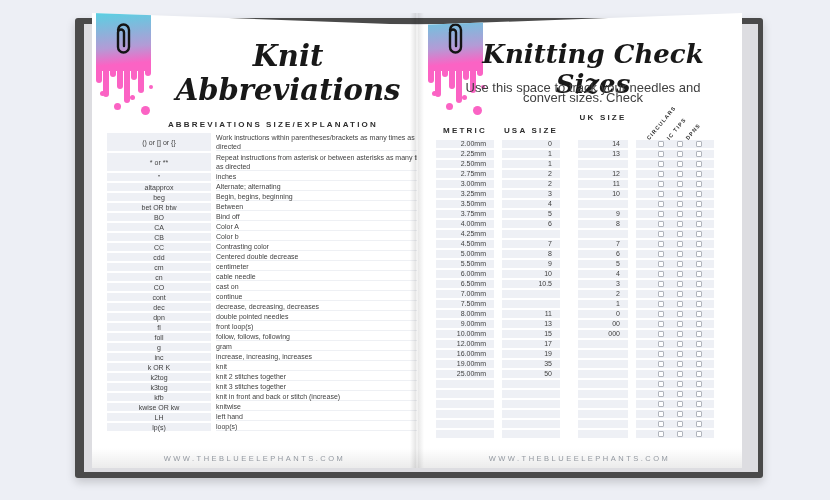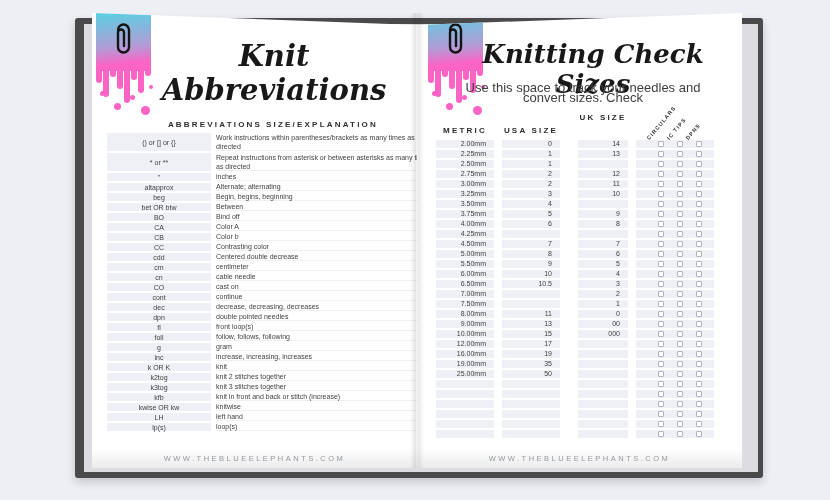--- a/index.html
+++ b/index.html
@@ -33,21 +33,21 @@
   .dot{position:absolute;border-radius:50%;background:var(--accent-pink,#fb63c4);}
   .dot.d1{left:4px;top:78px;width:5px;height:5px}
   .dot.d2{left:18px;top:90px;width:7px;height:7px}
   .dot.d3{left:34px;top:82px;width:5px;height:5px}
   .dot.d4{left:45px;top:93px;width:9px;height:9px}
   .dot.d5{left:53px;top:72px;width:4px;height:4px}
   .pl .drip{left:4px}.pr .drip{left:11px}
   
   .title{position:absolute;margin:0;text-align:center;color:#181818;
     font-family:"DejaVu Serif",serif;font-style:italic;font-weight:700;}
-  .pl .title{left:42px;top:26px;width:280px;font-size:29px;}
+  .pl .title{left:56px;top:26px;width:280px;font-size:29px;}
   .pr .title{left:30px;top:26px;width:292px;font-size:26px;}
   .subtitle{position:absolute;left:36px;top:70px;width:260px;text-align:center;
     font-size:13px;line-height:10px;color:#3e3e3e;}
   
   .h{position:absolute;font-size:8px;font-weight:700;letter-spacing:2.2px;
      color:#2d2d2d;text-align:center;}
   .pl .h.abbrh{left:25px;top:107px;width:104px;margin-left:46px;}
   .pl .h.termh{left:124px;top:107px;width:212px;}
   .pr .h.mh{left:19px;top:113px;width:58px;}
   .pr .h.uh{left:85px;top:113px;width:58px;}

